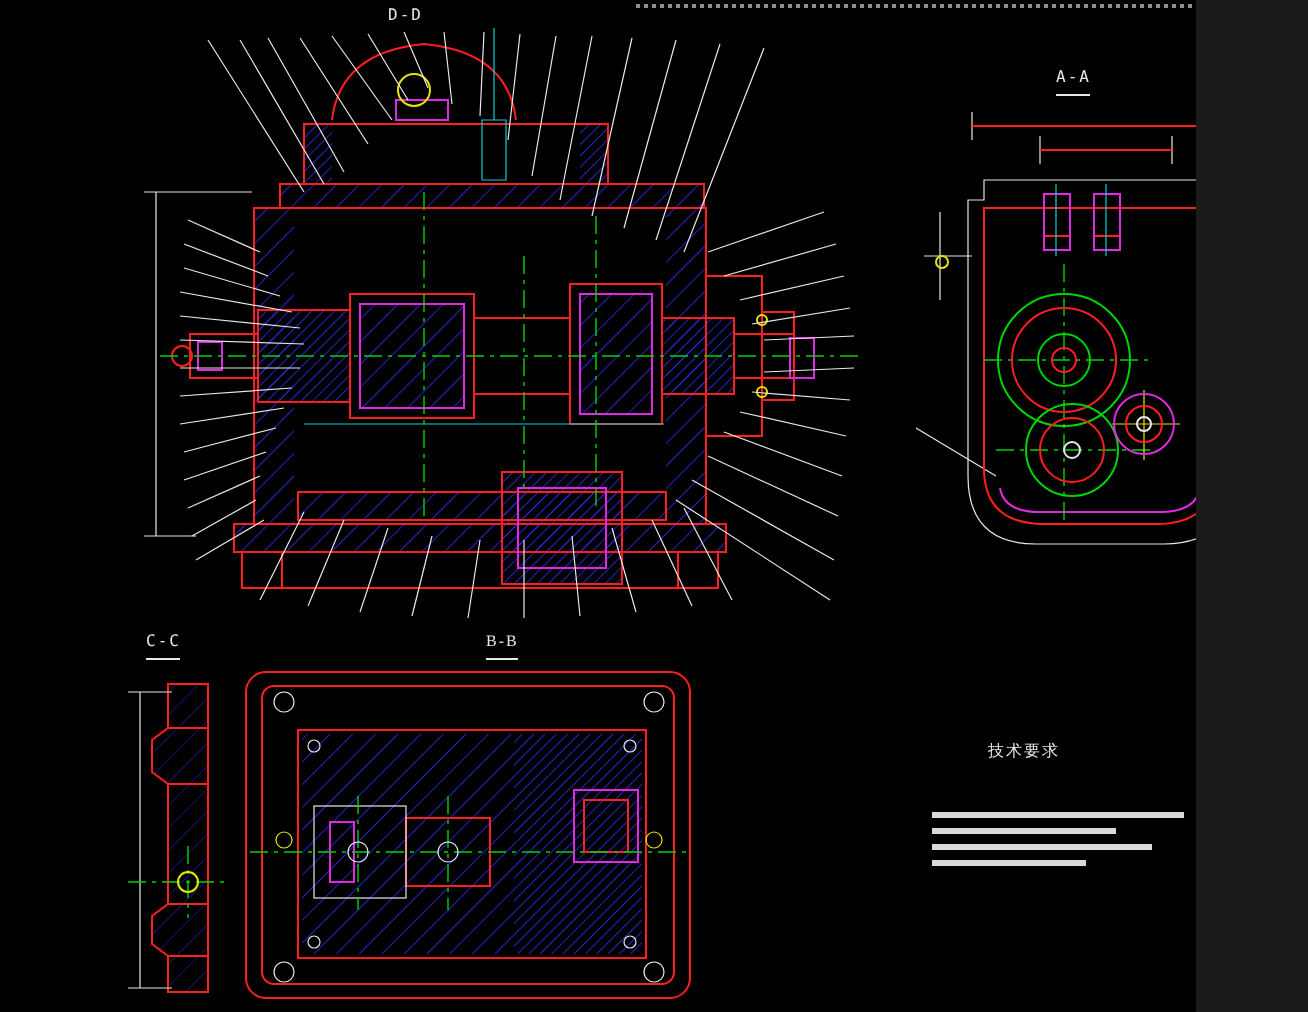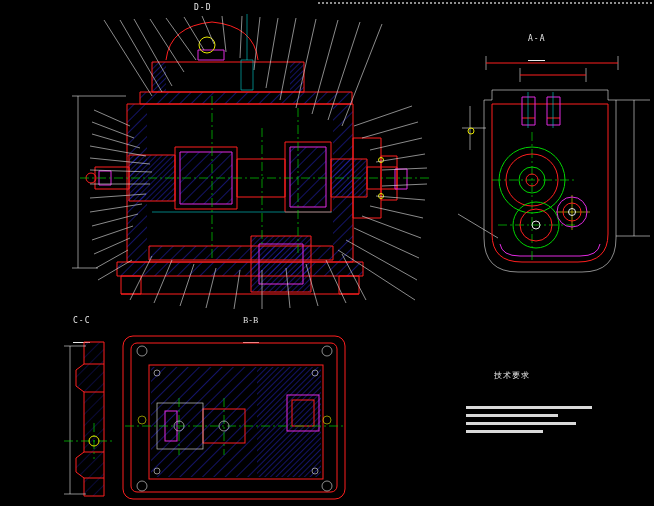--- a/index.html
+++ b/index.html
@@ -1,31 +1,31 @@
 <!DOCTYPE html>
 <html><head>
 <meta charset="utf-8">
 <style>
   :root{
     --red:#ff1f1f; --blue:#2a2ae0; --grn:#00d400; --mag:#e02ae0;
     --cyn:#00d4d4; --yel:#e6e600; --wht:#e8e8e8; --bg:#000000;
   }
   html,body{margin:0;padding:0;background:#1a1a1a;}
-  .stage{position:relative;width:654px;height:506px;background:var(--bg);overflow:hidden;
+  .stage{position:relative;width:598px;height:506px;background:var(--bg);overflow:hidden;
          font-family:"DejaVu Sans Mono","Liberation Mono",monospace;}
   svg{position:absolute;left:0;top:0;}
   .ln{fill:none;stroke-width:1;}
   .thin{stroke-width:.6;}
   .s-red{stroke:var(--red);} .s-grn{stroke:var(--grn);} .s-mag{stroke:var(--mag);}
   .s-cyn{stroke:var(--cyn);} .s-yel{stroke:var(--yel);} .s-wht{stroke:var(--wht);}
   .cl{stroke-dasharray:9 3 2 3;stroke-width:.7;}
   .f-sparse{fill:url(#hatchSparse);stroke:none;}
   .f-dense{fill:url(#hatchDense);stroke:none;}
   .label{position:absolute;color:var(--wht);font-size:8px;line-height:1;letter-spacing:1px;}
-  .label.u{border-bottom:1px solid var(--wht);padding-bottom:17px;}
+  .label.u{border-bottom:1px solid var(--wht);padding-bottom:4px;}
   .edge-marks{position:absolute;left:318px;top:2px;width:334px;height:0;
               border-top:2px dotted #8f8f8f;}
   .tech-notes{position:absolute;left:466px;top:370px;width:130px;}
   .tech-title{color:var(--wht);font-size:8px;letter-spacing:1px;margin:0 0 25px 28px;
               font-family:"DejaVu Sans","Liberation Sans",sans-serif;}
   .tech-line{height:3px;background:#d9d9d9;margin-bottom:5px;}
   .tl-1{width:126px;} .tl-2{width:92px;} .tl-3{width:110px;} .tl-4{width:77px;}
 </style>
 </head>
 <body>

